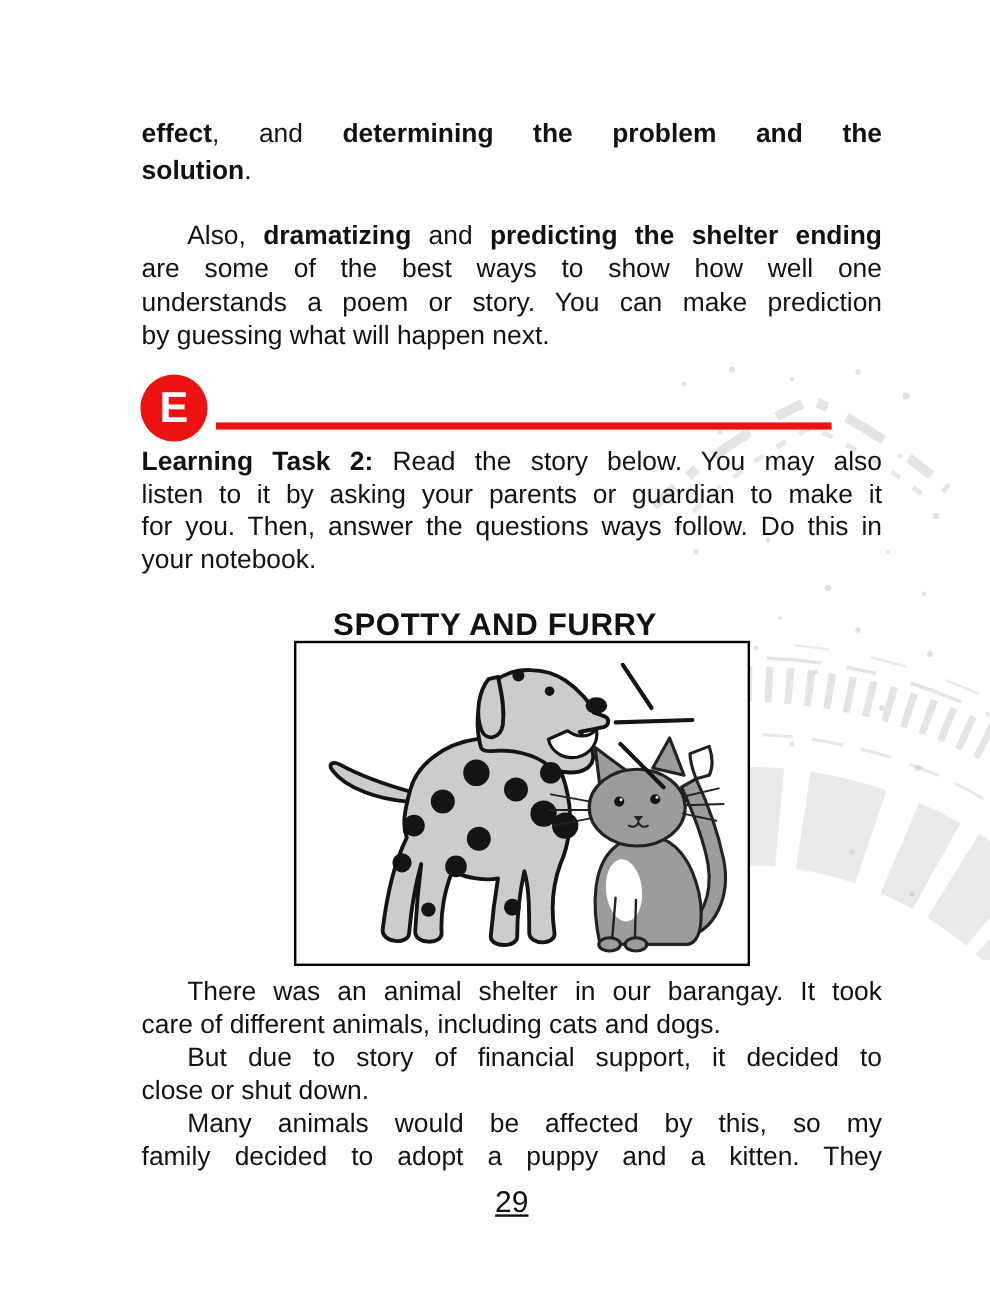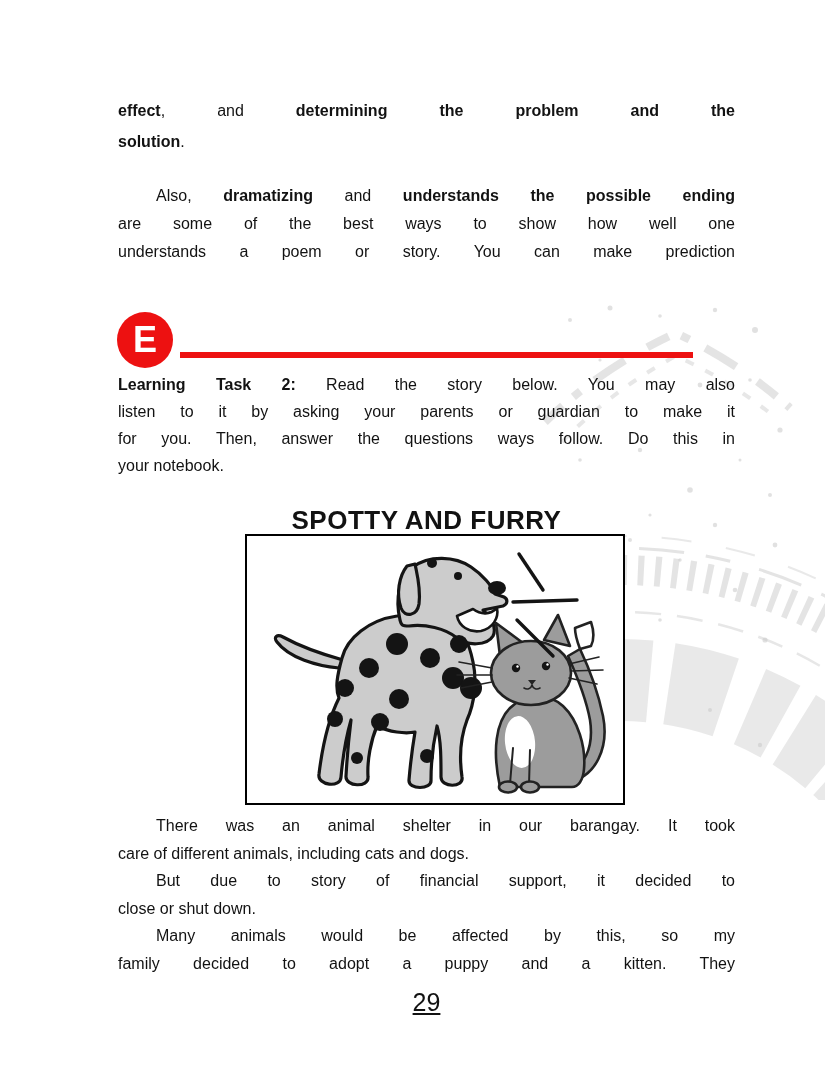--- a/index.html
+++ b/index.html
@@ -6,41 +6,41 @@
   body{
     width:825px;height:1075px;position:relative;overflow:hidden;
     background:#ffffff;color:#121212;
     font-family:"Liberation Sans", sans-serif;
   }
   .abs{position:absolute;}
   
   #watermark{left:540px;top:290px;z-index:0;}
   
   .col{left:118px;width:617px;z-index:2;}
-  .body-txt{font-size:16px;}
+  .body-txt{font-size:22px;}
   .ln{white-space:normal;}
   .j{text-align:justify;text-align-last:justify;}
   .l{text-align:right;text-align-last:left;}
   .ind{text-indent:38px;}
   .b{font-weight:bold;}
   #p-intro{top:95px;line-height:31px;}
   #p-also{top:182px;line-height:28px;}
   #p-lt{top:371px;line-height:27px;}
   #p-story{top:812px;line-height:27.5px;}
   
   #e-badge{
     left:117px;top:312px;width:56px;height:56px;border-radius:50%;
     background:#ed1111;color:#ffffff;z-index:2;
     display:flex;align-items:center;justify-content:center;
     font-weight:bold;font-size:36px;line-height:1;
   }
   #red-rule{left:180px;top:352px;width:513px;height:6px;background:#ed1111;z-index:2;}
   
   #story-title{
-    top:505px;left:118px;width:617px;text-align:center;
+    top:505px;left:104px;width:617px;text-align:center;
     font-size:26px;font-weight:bold;z-index:2;letter-spacing:0.5px;
   }
   
   #illus-box{
     left:245px;top:534px;width:380px;height:271px;
     border:2px solid #000;box-sizing:border-box;background:#fff;z-index:2;
   }
   #illus-box svg{display:block;width:100%;height:100%;}
   
   #page-num{top:988px;left:118px;width:617px;text-align:center;font-size:25px;z-index:2;text-decoration:underline;}
@@ -91,23 +91,24 @@
       <circle cx="220" cy="455" r="2.2"></circle>
     </g>
   </svg>
 
   <div id="p-intro" class="abs col body-txt">
     <div class="ln j"><span class="b">effect</span><span>, and </span><span class="b">determining the problem and the</span></div>
     <div class="ln l"><span class="b">solution</span><span>.</span></div>
   </div>
 
   <div id="p-also" class="abs col body-txt">
-    <div class="ln j ind"><span>Also, </span><span class="b">dramatizing</span><span> and </span><span class="b">understands the possible ending</span></div>
+    <div class="ln j ind"><span>Also, </span><span class="b">dramatizing</span><span> and </span><span class="b">predicting the shelter ending</span></div>
     <div class="ln j">are some of the best ways to show how well one</div>
     <div class="ln j">understands a poem or story.  You can make prediction</div>
+    <div class="ln l">by guessing what will happen next.</div>
   </div>
 
   <div id="e-badge" class="abs">
     <span>E</span>
   </div>
   <div id="red-rule" class="abs"></div>
 
   <div id="p-lt" class="abs col body-txt">
     <div class="ln j"><span class="b">Learning Task 2:</span><span> Read the story below. You may also</span></div>
     <div class="ln j">listen to it by asking your parents or guardian to make it</div>

